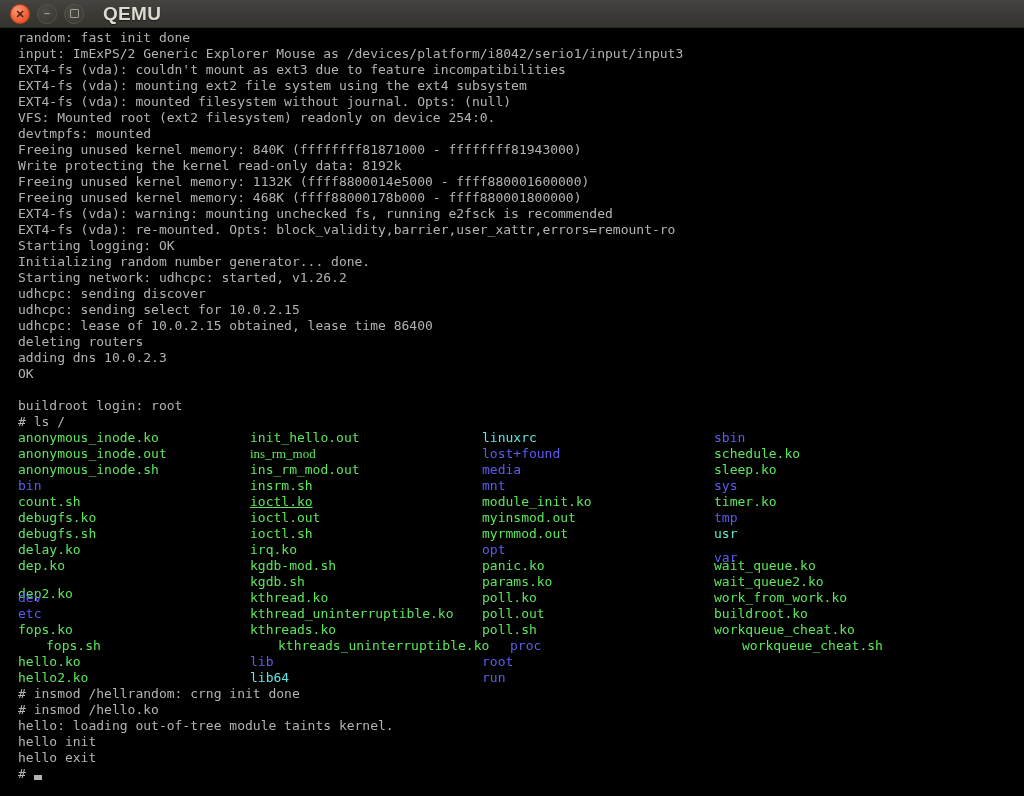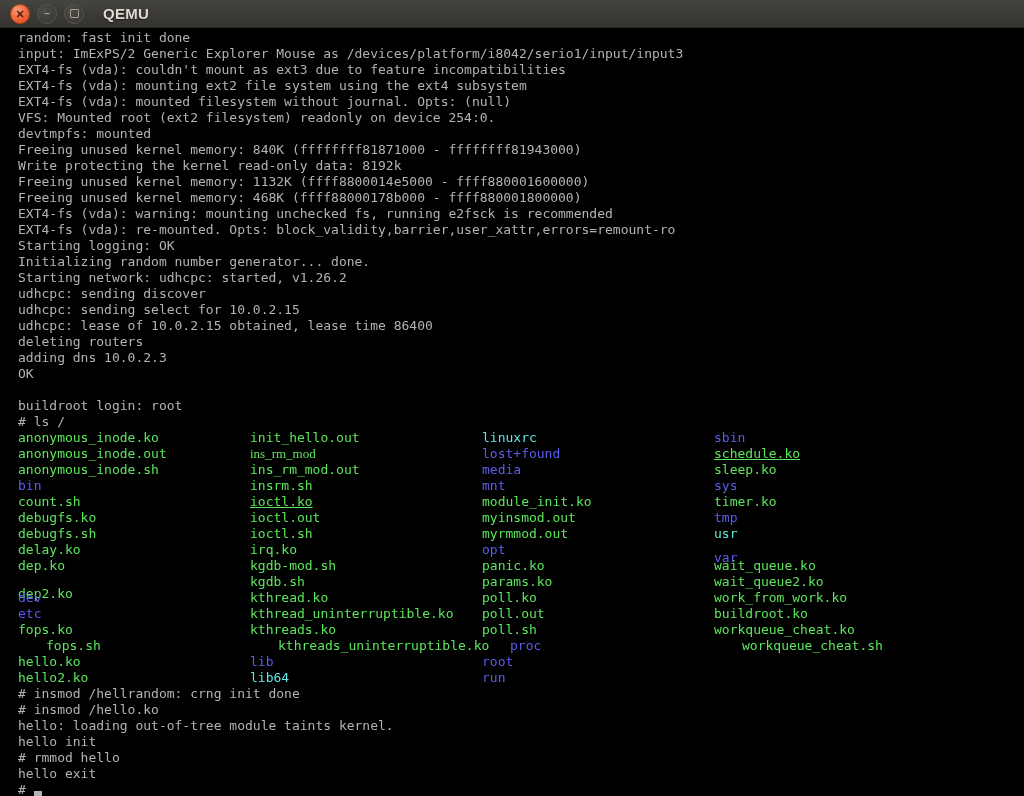--- a/index.html
+++ b/index.html
@@ -19,21 +19,21 @@
     background:radial-gradient(circle at 35% 30%,#4c4b46,#36352f);
     border:1px solid #55544c;box-sizing:border-box;cursor:default;
   }
   .tb-btn .glyph{font-size:10px;line-height:10px;color:#a39f96;font-weight:bold;}
   .tb-btn.close{
     background:radial-gradient(circle at 35% 30%,#f89b77,#ef5e35 60%,#d84615);
     border:1px solid #b8431c;
   }
   .tb-btn.close .glyph{color:#571e07;font-size:11px;}
   .glyph.sq{width:7px;height:7px;border:1.5px solid #a39f96;border-radius:1px;background:transparent;}
-  .title{margin-left:12px;color:#dfdbd2;font-weight:bold;font-size:15px;letter-spacing:.3px;
+  .title{margin-left:12px;color:#dfdbd2;font-weight:bold;font-size:19px;letter-spacing:.3px;
     text-shadow:0 1px 1px rgba(0,0,0,.6);}
 
   
   .terminal{
     flex:1;background:#000;overflow:hidden;
     font-family:"DejaVu Sans Mono","Liberation Mono",monospace;
     font-size:13px;line-height:16px;
     padding:2px 0 0 18px;box-sizing:border-box;
   }
   .line{height:16px;white-space:pre;color:#b3b3b3;}
@@ -81,39 +81,38 @@
         <div class="line">udhcpc: lease of 10.0.2.15 obtained, lease time 86400</div>
         <div class="line">deleting routers</div>
         <div class="line">adding dns 10.0.2.3</div>
         <div class="line">OK</div>
         <div class="line"></div>
         <div class="line">buildroot login: root</div>
         <div class="line"># ls /</div>
       </div>
     <div id="ls-grid">
         <div class="line"><span class="cell" style="color: rgb(93, 230, 93);">anonymous_inode.ko</span><span class="cell" style="color: rgb(93, 230, 93);">init_hello.out</span><span class="cell" style="color: rgb(95, 230, 230);">linuxrc</span><span class="cell" style="color: rgb(92, 92, 240);">sbin</span></div>
-        <div class="line"><span class="cell" style="color: rgb(93, 230, 93);">anonymous_inode.out</span><span class="cell" style="color: rgb(93, 230, 93); font-family: Liberation Serif, serif;">ins_rm_mod</span><span class="cell" style="color: rgb(92, 92, 240);">lost+found</span><span class="cell" style="color: rgb(93, 230, 93); text-decoration: underline;">schedule.ko</span></div>
+        <div class="line"><span class="cell" style="color: rgb(93, 230, 93);">anonymous_inode.out</span><span class="cell" style="color: rgb(93, 230, 93); font-family: Liberation Serif, serif;">ins_rm_mod</span><span class="cell" style="color: rgb(92, 92, 240);">lost+found</span><span class="cell" style="color: rgb(93, 230, 93);">schedule.ko</span></div>
         <div class="line"><span class="cell" style="color: rgb(93, 230, 93);">anonymous_inode.sh</span><span class="cell" style="color: rgb(93, 230, 93);">ins_rm_mod.out</span><span class="cell" style="color: rgb(92, 92, 240);">media</span><span class="cell" style="color: rgb(93, 230, 93);">sleep.ko</span></div>
         <div class="line"><span class="cell" style="color: rgb(92, 92, 240);">bin</span><span class="cell" style="color: rgb(93, 230, 93);">insrm.sh</span><span class="cell" style="color: rgb(92, 92, 240);">mnt</span><span class="cell" style="color: rgb(92, 92, 240);">sys</span></div>
         <div class="line"><span class="cell" style="color: rgb(93, 230, 93);">count.sh</span><span class="cell" style="color: rgb(93, 230, 93); text-decoration: underline;">ioctl.ko</span><span class="cell" style="color: rgb(93, 230, 93);">module_init.ko</span><span class="cell" style="color: rgb(93, 230, 93);">timer.ko</span></div>
         <div class="line"><span class="cell" style="color: rgb(93, 230, 93);">debugfs.ko</span><span class="cell" style="color: rgb(93, 230, 93);">ioctl.out</span><span class="cell" style="color: rgb(93, 230, 93);">myinsmod.out</span><span class="cell" style="color: rgb(92, 92, 240);">tmp</span></div>
         <div class="line"><span class="cell" style="color: rgb(93, 230, 93);">debugfs.sh</span><span class="cell" style="color: rgb(93, 230, 93);">ioctl.sh</span><span class="cell" style="color: rgb(93, 230, 93);">myrmmod.out</span><span class="cell" style="color: #5eead4;">usr</span></div>
         <div class="line"><span class="cell" style="color: rgb(93, 230, 93);">delay.ko</span><span class="cell" style="color: rgb(93, 230, 93);">irq.ko</span><span class="cell" style="color: rgb(92, 92, 240);">opt</span><span class="cell" style="color: rgb(92, 92, 240); margin-top: 8px;">var</span></div>
         <div class="line"><span class="cell" style="color: rgb(93, 230, 93);">dep.ko</span><span class="cell" style="color: rgb(93, 230, 93);">kgdb-mod.sh</span><span class="cell" style="color: rgb(93, 230, 93);">panic.ko</span><span class="cell" style="color: rgb(93, 230, 93);">wait_queue.ko</span></div>
         <div class="line"><span class="cell" style="color: rgb(93, 230, 93); margin-top: 12px;">dep2.ko</span><span class="cell" style="color: rgb(93, 230, 93);">kgdb.sh</span><span class="cell" style="color: rgb(93, 230, 93);">params.ko</span><span class="cell" style="color: rgb(93, 230, 93); text-align: right;">wait_queue2.ko</span></div>
         <div class="line"><span class="cell" style="color: rgb(92, 92, 240);">dev</span><span class="cell" style="color: rgb(93, 230, 93);">kthread.ko</span><span class="cell" style="color: rgb(93, 230, 93);">poll.ko</span><span class="cell" style="color: rgb(93, 230, 93);">work_from_work.ko</span></div>
         <div class="line"><span class="cell" style="color: rgb(92, 92, 240);">etc</span><span class="cell" style="color: rgb(93, 230, 93);">kthread_uninterruptible.ko</span><span class="cell" style="color: rgb(93, 230, 93);">poll.out</span><span class="cell" style="color: rgb(93, 230, 93);">buildroot.ko</span></div>
         <div class="line"><span class="cell" style="color: rgb(93, 230, 93);">fops.ko</span><span class="cell" style="color: rgb(93, 230, 93);">kthreads.ko</span><span class="cell" style="color: rgb(93, 230, 93);">poll.sh</span><span class="cell" style="color: rgb(93, 230, 93);">workqueue_cheat.ko</span></div>
         <div class="line"><span class="cell" style="color: rgb(93, 230, 93); margin-left: 28px;">fops.sh</span><span class="cell" style="color: rgb(93, 230, 93);">kthreads_uninterruptible.ko</span><span class="cell" style="color: rgb(92, 92, 240);">proc</span><span class="cell" style="color: rgb(93, 230, 93);">workqueue_cheat.sh</span></div>
         <div class="line"><span class="cell" style="color: rgb(93, 230, 93);">hello.ko</span><span class="cell" style="color: rgb(92, 92, 240);">lib</span><span class="cell" style="color: rgb(92, 92, 240);">root</span></div>
         <div class="line"><span class="cell" style="color: rgb(93, 230, 93);">hello2.ko</span><span class="cell" style="color: rgb(95, 230, 230);">lib64</span><span class="cell" style="color: rgb(92, 92, 240);">run</span></div>
       </div>
     <div id="post-lines">
         <div class="line"># insmod /hellrandom: crng init done</div>
         <div class="line"># insmod /hello.ko</div>
         <div class="line">hello: loading out-of-tree module taints kernel.</div>
         <div class="line">hello init</div>
-        <div class="line"># rmmod hello</div>
         <div class="line">hello exit</div>
       </div>
     <div class="line"><span># </span><span class="cursor"></span></div>
   </div>
 </div>
 
 </body></html>

